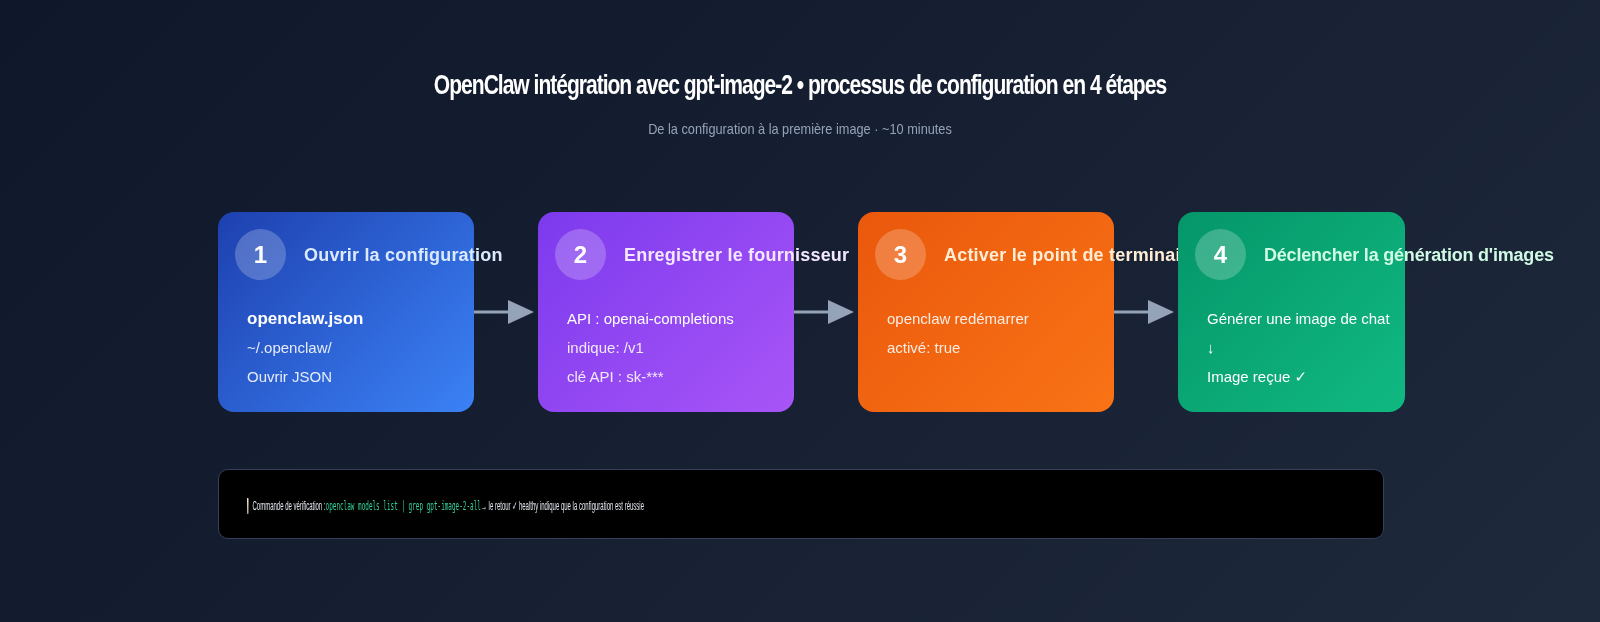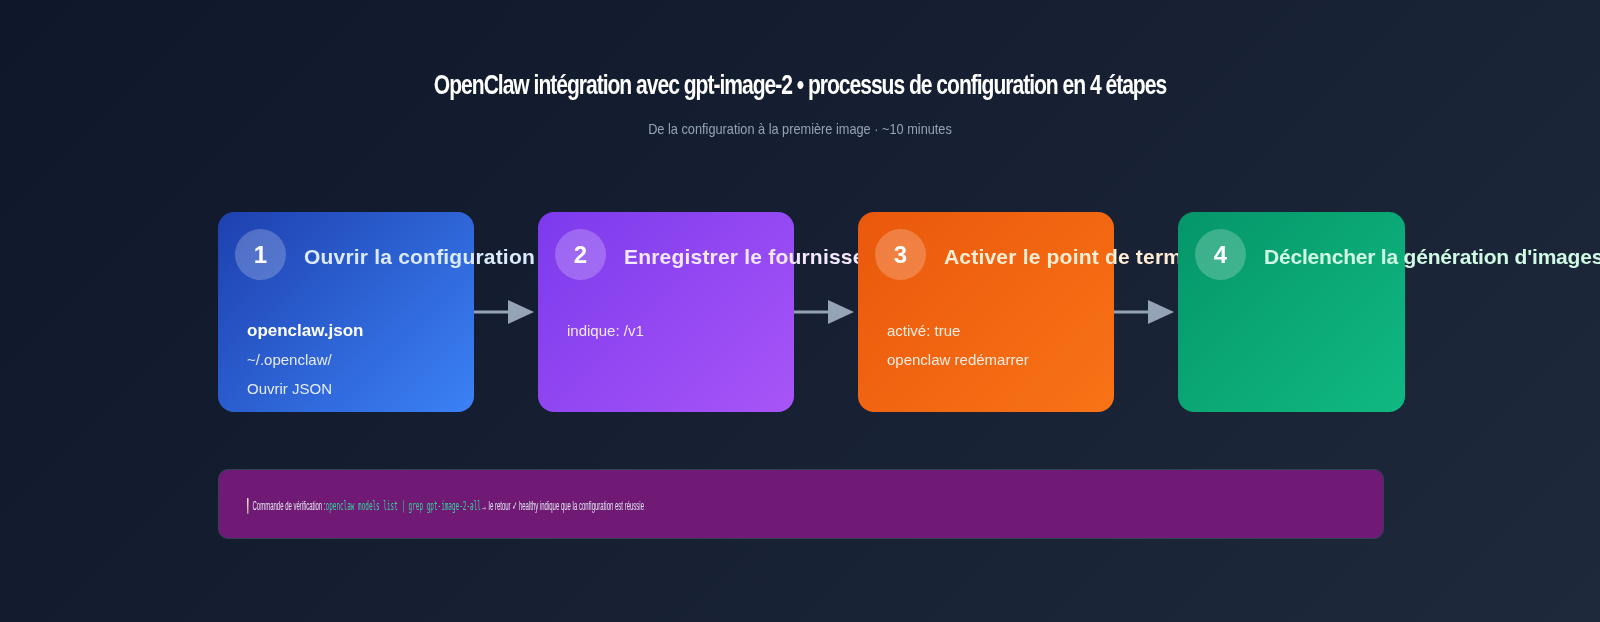--- a/index.html
+++ b/index.html
@@ -30,41 +30,41 @@
     }
     .card .badge {
       position: absolute; left: 17px; top: 17px;
       width: 51px; height: 51px; border-radius: 50%;
       background: rgba(255,255,255,0.22);
       color: #fff; font-weight: 700; font-size: 24px;
       display: flex; align-items: center; justify-content: center;
     }
     .card .card-title {
       position: absolute; left: 86px; top: 33px;
-      font-size: 21px; font-weight: 700; white-space: nowrap;
+      font-size: 18px; font-weight: 700; white-space: nowrap;
       letter-spacing: 0.2px;
     }
     .card .lines {
-      position: absolute; left: 29px; top: 104px;
+      position: absolute; left: 29px; top: 92px;
       color: #ffffff; font-size: 15px; line-height: 29px;
     }
     .card .lines .bold { font-weight: 700; font-size: 17px; }
     .card .lines .dim { color: rgba(255,255,255,0.88); }
     .c1 { left: 218px; width: 256px; background: linear-gradient(135deg, #1e40af 0%, #3b82f6 100%); }
     .c2 { left: 538px; width: 256px; background: linear-gradient(135deg, #7c3aed 0%, #a855f7 100%); }
     .c3 { left: 858px; width: 256px; background: linear-gradient(135deg, #ea580c 0%, #f97316 100%); }
     .c4 { left: 1178px; width: 227px; background: linear-gradient(135deg, #059669 0%, #10b981 100%); }
     .c1 .card-title { color: #dbeafe; }
     .c2 .card-title { color: #f3e8ff; }
     .c3 .card-title { color: #ffedd5; }
     .c4 .card-title { color: #d1fae5; letter-spacing: -0.2px; }
     .arrow { position: absolute; top: 298px; width: 60px; height: 28px; }
     .panel {
       position: absolute; left: 218px; top: 469px; width: 1166px; height: 70px;
-      background: #701a75; border: 1.5px solid #334155; border-radius: 10px;
+      background: #000000; border: 1.5px solid #334155; border-radius: 10px;
       box-sizing: border-box;
     }
     .panel-text {
       position: absolute; left: 28px; top: 28px;
       font-size: 12px; color: #e2e8f0; white-space: nowrap;
       transform: scaleX(0.5); transform-origin: left center;
       display: flex; align-items: center;
     }
     .panel-text .pin { display: inline-block; width: 3px; height: 16px; background: linear-gradient(#fef3c7, #a8a29e); margin-right: 8px; border-radius: 1px; }
     .panel-text .code { color: #34d399; font-family: "DejaVu Sans Mono", monospace; }
@@ -87,46 +87,53 @@
 
 <svg class="arrow" style="left:474px" viewBox="0 0 60 28">
   <line x1="0" y1="14" x2="36" y2="14" stroke="#94a3b8" stroke-width="3"></line>
   <polygon points="34,2 60,14 34,26" fill="#94a3b8"></polygon>
 </svg>
 
 <div class="card c2">
   <div class="badge">2</div>
   <div class="card-title">Enregistrer le fournisseur</div>
   <div class="lines">
+    <div>API : openai-completions</div>
     <div class="dim">indique: /v1</div>
+    <div class="dim">clé API : sk-***</div>
   </div>
 </div>
 
 <svg class="arrow" style="left:794px" viewBox="0 0 60 28">
   <line x1="0" y1="14" x2="36" y2="14" stroke="#94a3b8" stroke-width="3"></line>
   <polygon points="34,2 60,14 34,26" fill="#94a3b8"></polygon>
 </svg>
 
 <div class="card c3">
   <div class="badge">3</div>
   <div class="card-title">Activer le point de terminaison</div>
   <div class="lines">
+    <div class="dim">openclaw redémarrer</div>
     <div class="dim">activé: true</div>
-    <div class="dim">openclaw redémarrer</div>
   </div>
 </div>
 
 <svg class="arrow" style="left:1114px" viewBox="0 0 60 28">
   <line x1="0" y1="14" x2="36" y2="14" stroke="#94a3b8" stroke-width="3"></line>
   <polygon points="34,2 60,14 34,26" fill="#94a3b8"></polygon>
 </svg>
 
 <div class="card c4">
   <div class="badge">4</div>
   <div class="card-title">Déclencher la génération d'images</div>
+  <div class="lines">
+    <div>Générer une image de chat</div>
+    <div>↓</div>
+    <div>Image reçue ✓</div>
+  </div>
 </div>
 
 <div class="panel">
   <div class="panel-text">
     <span class="pin"></span>
     <span>Commande de vérification : </span>
     <span class="code">openclaw models list | grep gpt-image-2-all</span>
     <span> → le retour ✓ healthy indique que la configuration est réussie</span>
   </div>
 </div>

